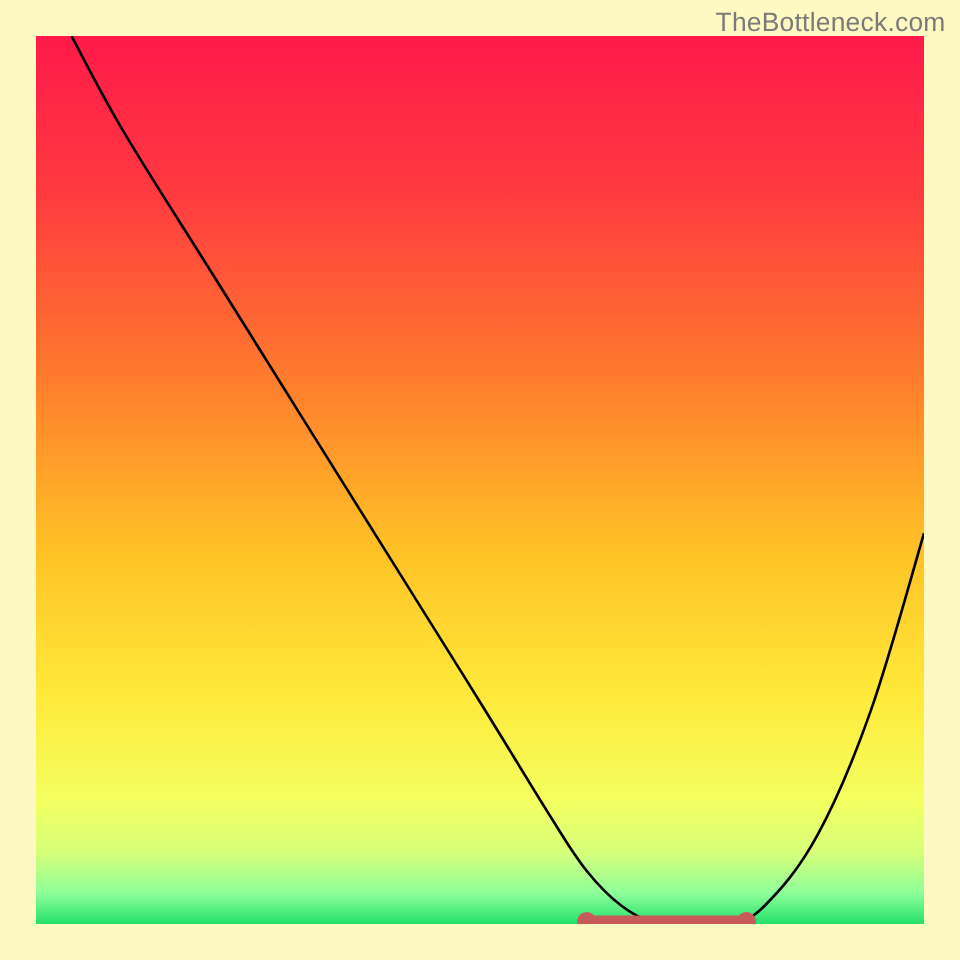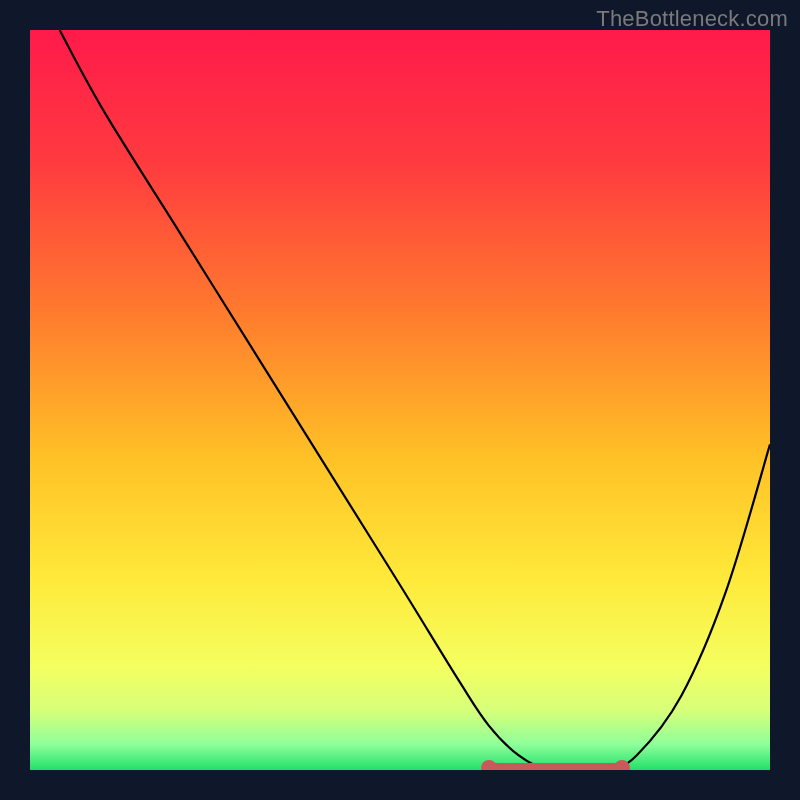--- a/index.html
+++ b/index.html
@@ -9,21 +9,21 @@
     height: 800px;
     background: #000;
     overflow: hidden;
   }
   .frame {
     position: absolute;
     left: 0;
     top: 0;
     width: 800px;
     height: 800px;
-    background: #0f172a;
+    background: #fef9c3;
   }
   .plot {
     position: absolute;
     left: 30px;
     top: 30px;
     width: 740px;
     height: 740px;
     overflow: hidden;
   }
   .gradient {

